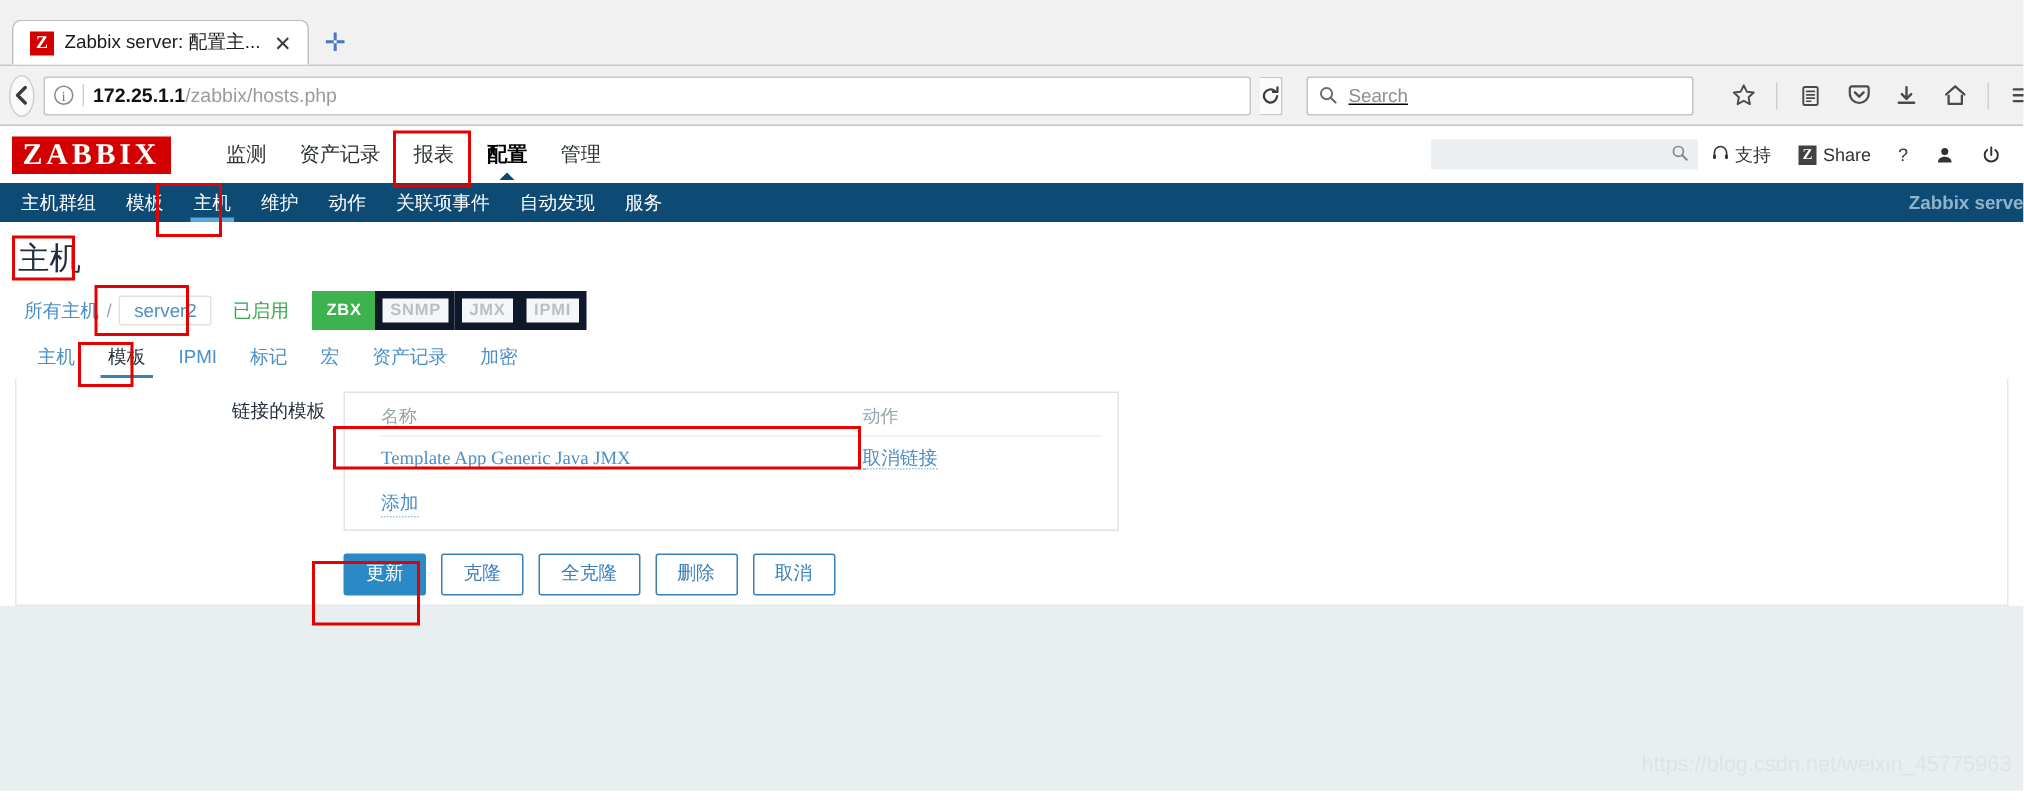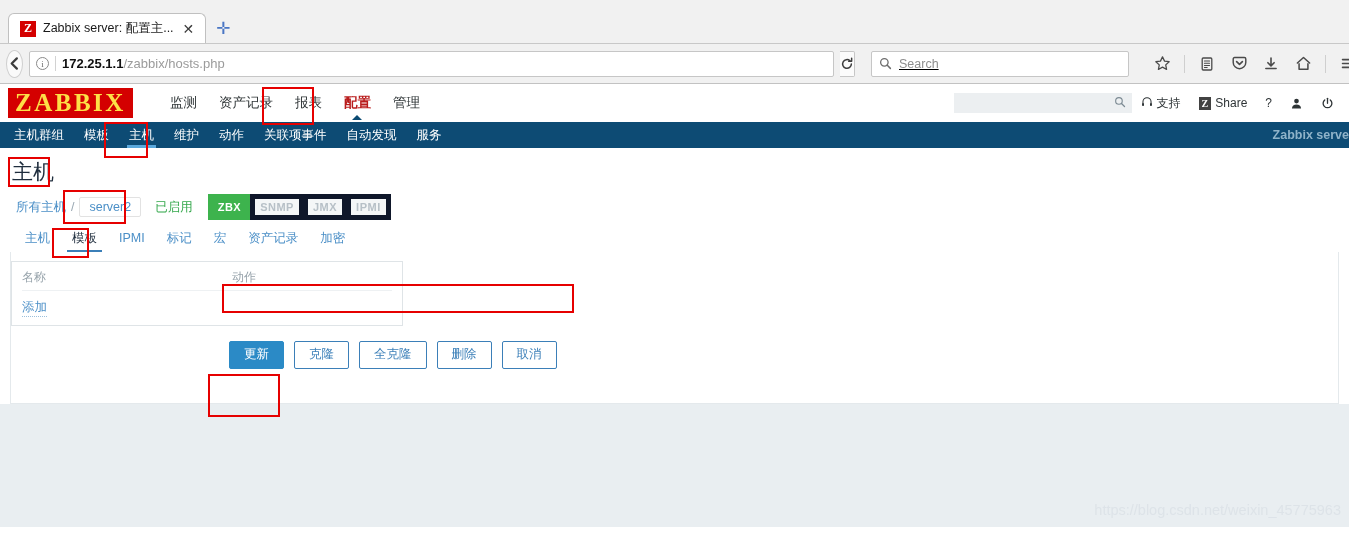--- a/index.html
+++ b/index.html
@@ -98,31 +98,31 @@
     align-items: center; justify-content: center; color: #4a4a4a;
   }
   .tb-div { width: 1px; height: 18px; background: #cfcfcf; margin: 0 5px; }
 
   
   #zbx-header {
     height: 38px; background: #ffffff;
     display: flex; align-items: center; position: relative;
   }
   .logo {
-    margin-left: 8px; background: #d40000; color: #fde047;
+    margin-left: 8px; background: #d40000; color: #ffffff;
     font-family: "Liberation Serif", serif; font-weight: bold;
-    font-size: 25px; letter-spacing: 2.5px;
+    font-size: 20px; letter-spacing: 2.5px;
     padding: 2px 7px 3px 7px; line-height: 1;
   }
   .topnav { display: flex; align-items: center; margin-left: 26px; gap: 0; }
   .topnav a {
     font-size: 13.5px; color: #2e3436; text-decoration: none;
     padding: 10px 11px; white-space: nowrap;
   }
-  .topnav a.sel { font-weight: bold; color: #b91c1c; position: relative; }
+  .topnav a.sel { font-weight: bold; color: #000000; position: relative; }
   .topnav a.sel::after {
     content: ""; position: absolute; left: 50%; bottom: 2px;
     transform: translateX(-50%);
     border-left: 5px solid transparent; border-right: 5px solid transparent;
     border-bottom: 5px solid #0a4a72;
   }
   .hdr-right {
     position: absolute; right: 6px; display: flex; align-items: center; gap: 0;
   }
   .hdr-search {
@@ -208,22 +208,22 @@
     margin: 0 10px 0 10px; background: #fff;
     border: 1px solid #e4e9ec; border-top: none;
     height: 152px; position: relative;
   }
   .formrow { display: flex; padding-top: 9px; }
   .formlabel {
     width: 218px; text-align: right; padding-right: 12px;
     font-size: 12.5px; color: #1f2d3d; padding-top: 5px;
   }
   .tplbox {
-    width: 392px; border: 1px solid #dfe4e7; background: #fff;
-    padding: 4px 10px 8px 10px;
+    width: 517px; border: 1px solid #dfe4e7; background: #fff;
+    padding: 4px 10px 8px 24px;
     font-family: Liberation Serif, serif;
   }
   .tpltable { width: 100%; border-collapse: collapse; }
   .tpltable th {
     text-align: left; font-size: 12px; color: #97a3ab;
     font-weight: normal; padding: 3px 0 4px 0;
     border-bottom: 1px solid #eef1f3;
   }
   .tpltable td { padding: 6px 0 5px 0; font-size: 12.5px; }
   .tpltable td a { color: #4b8fc7; text-decoration: none; }
@@ -432,29 +432,36 @@
       <a class="sel">模板</a>
       <a>IPMI</a>
       <a>标记</a>
       <a>宏</a>
       <a>资产记录</a>
       <a>加密</a>
     </div>
 
     <div class="panel">
       <div class="formrow">
+        <div class="formlabel">链接的模板</div>
         <div class="tplbox">
           <table class="tpltable">
             <thead>
               <tr>
                 <th>名称</th>
                 <th class="col-act">动作</th>
               </tr>
             </thead>
             <tbody>
+              <tr>
+                <td><a>Template App Generic Java JMX</a></td>
+                <td class="act">
+                  <a>取消链接</a>
+                </td>
+              </tr>
             </tbody>
           </table>
           <a class="addlink">添加</a>
         </div>
       </div>
 
       <div class="btnrow">
         <button class="btn primary">更新</button>
         <button class="btn">克隆</button>
         <button class="btn">全克隆</button>

